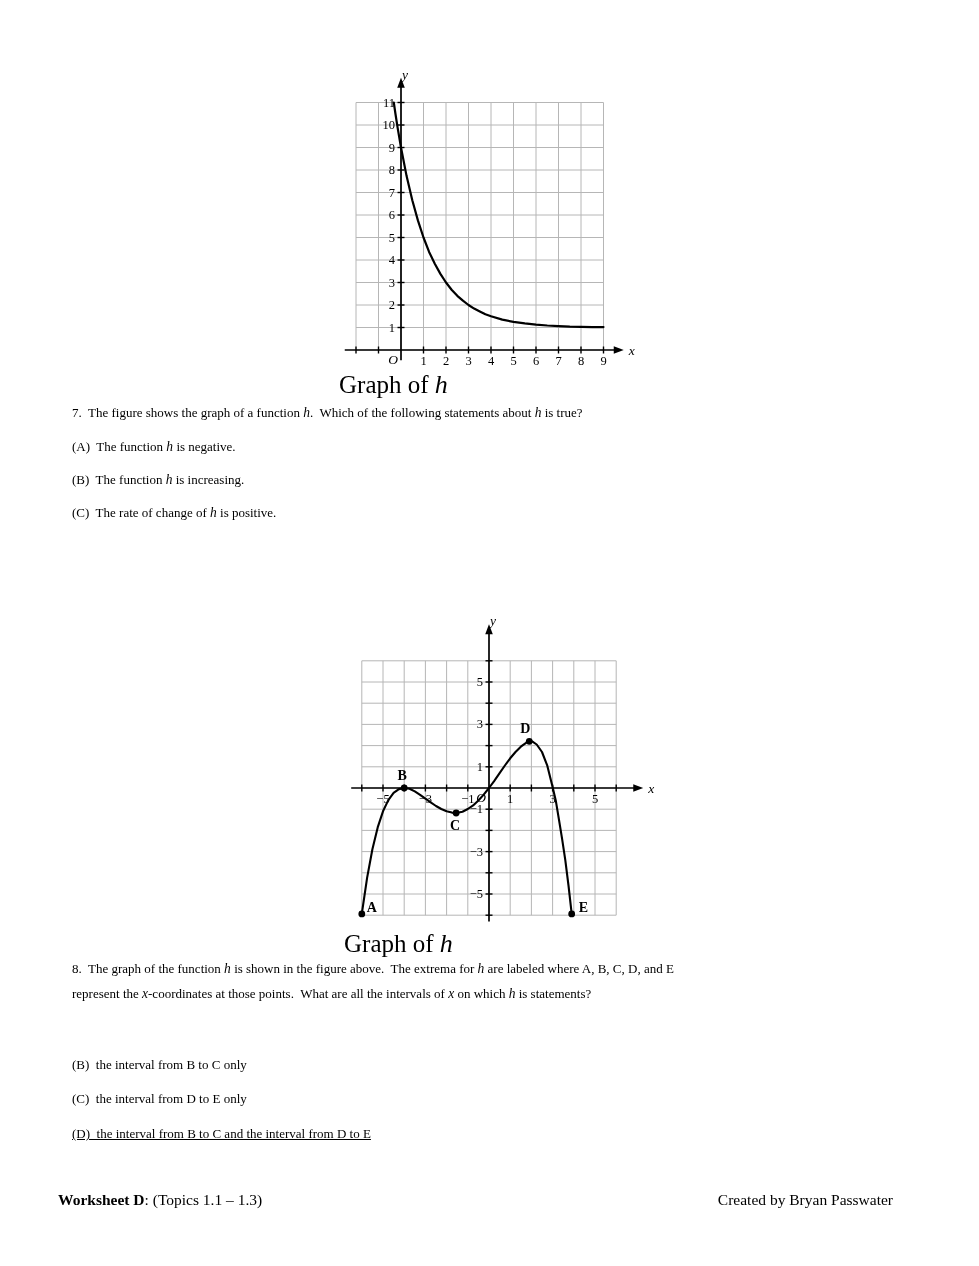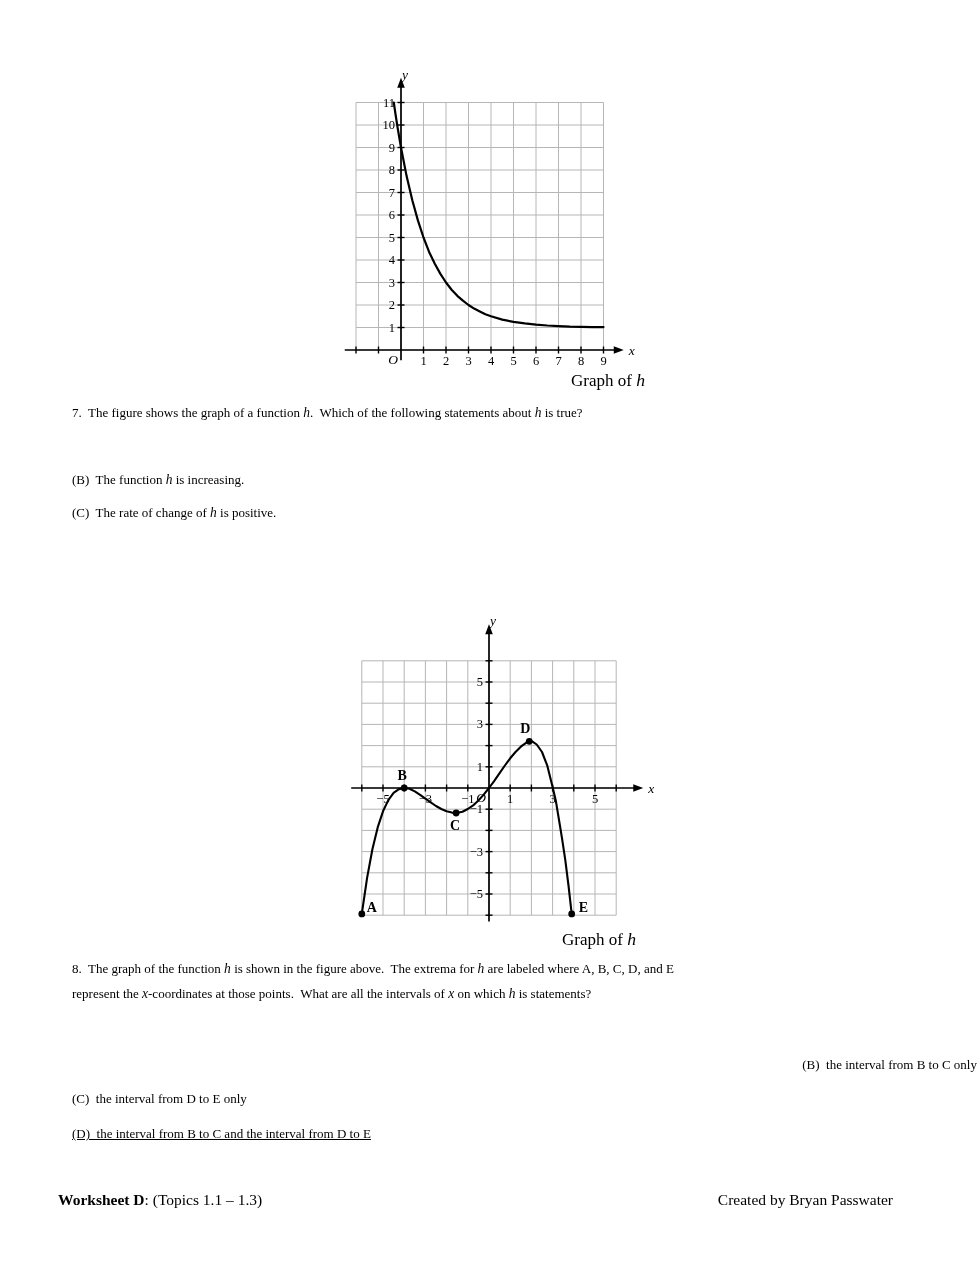--- a/index.html
+++ b/index.html
@@ -5,21 +5,21 @@
   html,body{margin:0;padding:0;background:#e8e8e8;}
   .page{
     position:relative;width:979px;height:1266px;background:#ffffff;
     font-family:"Liberation Serif","DejaVu Serif",serif;color:#000;
     margin:0 auto;overflow:hidden;
   }
   .abs{position:absolute;}
   .runs{white-space:pre-wrap;}
   .mi{font-style:italic;font-size:1.04em;}
   .bold{font-weight:bold;}
-  .caption{font-size:17px;text-align:right;}
+  .caption{font-size:25px;text-align:left;}
   .qtext{font-size:13px;line-height:25px;margin-left:14px;}
   .footer{font-size:15.5px;}
   svg{display:block;overflow:visible;}
   svg text{fill:#000;}
   svg .tick{font:12.5px "Liberation Serif","DejaVu Serif",serif;}
   svg .axisname{font:italic 13.5px "Liberation Serif","DejaVu Serif",serif;}
   svg .olab{font:italic 13.5px "Liberation Serif","DejaVu Serif",serif;}
   svg .marker{font:bold 14px "Liberation Serif","DejaVu Serif",serif;}
 </style>
 </head>
@@ -112,20 +112,21 @@
         </g>
         <g>
           <polyline points="54.8,44.5 56.4,55.5 58.6,69.7 62.0,89.5 67.6,118.1 73.3,142.2 78.9,162.4 84.5,179.5 90.1,193.9 95.8,205.8 101.4,215.9 107.0,224.5 112.6,231.7 118.3,237.8 123.9,242.7 129.5,247.0 135.1,250.6 140.8,253.5 146.4,256.2 152.0,258.3 163.3,261.6 174.5,263.9 185.8,265.4 197.0,266.6 208.3,267.5 219.5,268.1 230.8,268.6 242.0,268.8 253.3,269.1 264.5,269.1" fill="none" stroke="#000000" stroke-width="2.2" stroke-linejoin="round" stroke-linecap="round"></polyline>
         </g>
         <g></g>
       </svg>
   </div>
   <div class="abs caption runs" style="left:339px;top:370px;width:306px;"><span>Graph of </span><span class="mi">h</span></div>
 
   <div class="abs qtext runs" style="left:58px;top:400px;width:905px;"><span>7.  The figure shows the graph of a function </span><span class="mi">h</span><span>.  Which of the following statements about </span><span class="mi">h</span><span> is true?</span></div>
+  <div class="abs qtext runs" style="left:58px;top:434px;width:905px;"><span>(A)  The function </span><span class="mi">h</span><span> is negative.</span></div>
   <div class="abs qtext runs" style="left:58px;top:500px;width:905px;"><span>(C)  The rate of change of </span><span class="mi">h</span><span> is positive.</span></div>
   <div class="abs qtext runs" style="left:58px;top:467px;width:905px;"><span>(B)  The function </span><span class="mi">h</span><span> is increasing.</span></div>
 
   <div class="abs" style="left:344px;top:610px;">
     <svg width="330" height="318">
         <g>
           <line x1="17.80000000000001" y1="305.2" x2="17.80000000000001" y2="50.80000000000001" stroke="#b6b6b6" stroke-width="1"></line>
           <line x1="39" y1="305.2" x2="39" y2="50.80000000000001" stroke="#b6b6b6" stroke-width="1"></line>
           <line x1="60.2" y1="305.2" x2="60.2" y2="50.80000000000001" stroke="#b6b6b6" stroke-width="1"></line>
           <line x1="81.4" y1="305.2" x2="81.4" y2="50.80000000000001" stroke="#b6b6b6" stroke-width="1"></line>
@@ -215,20 +216,20 @@
           <text x="181.28" y="123.36000000000001" text-anchor="middle" class="marker">D</text>
           <circle cx="227.68" cy="303.928" r="3.4" fill="#000000"></circle>
           <text x="234.68" y="301.928" text-anchor="start" class="marker">E</text>
         </g>
       </svg>
   </div>
   <div class="abs caption runs" style="left:344px;top:929px;width:292px;"><span>Graph of </span><span class="mi">h</span></div>
 
   <div class="abs qtext runs" style="left:58px;top:956px;width:905px;"><span>8.  The graph of the function </span><span class="mi">h</span><span> is shown in the figure above.  The extrema for </span><span class="mi">h</span><span> are labeled where A, B, C, D, and E</span></div>
   <div class="abs qtext runs" style="left:58px;top:981px;width:905px;"><span>represent the </span><span class="mi">x</span><span>-coordinates at those points.  What are all the intervals of </span><span class="mi">x</span><span> on which </span><span class="mi">h</span><span> is statements?</span></div>
-  <div class="abs qtext runs" style="left:58px;top:1052px;width:905px;text-align:right;"><span>(B)  the interval from B to C only</span></div>
+  <div class="abs qtext runs" style="left:58px;top:1052px;width:905px;"><span>(B)  the interval from B to C only</span></div>
   <div class="abs qtext runs" style="left:58px;top:1086px;width:905px;"><span>(C)  the interval from D to E only</span></div>
   <div class="abs qtext runs" style="left:58px;top:1121px;width:905px;text-decoration:underline;"><span>(D)  the interval from B to C and the interval from D to E</span></div>
 
   <div class="abs footer runs" style="left:58px;top:1191px;"><span class="bold">Worksheet D</span><span>: (Topics 1.1 – 1.3)</span></div>
   <div class="abs footer" style="top:1191px;right:86px;">Created by Bryan Passwater</div>
 
 </div>
 
 </body></html>

